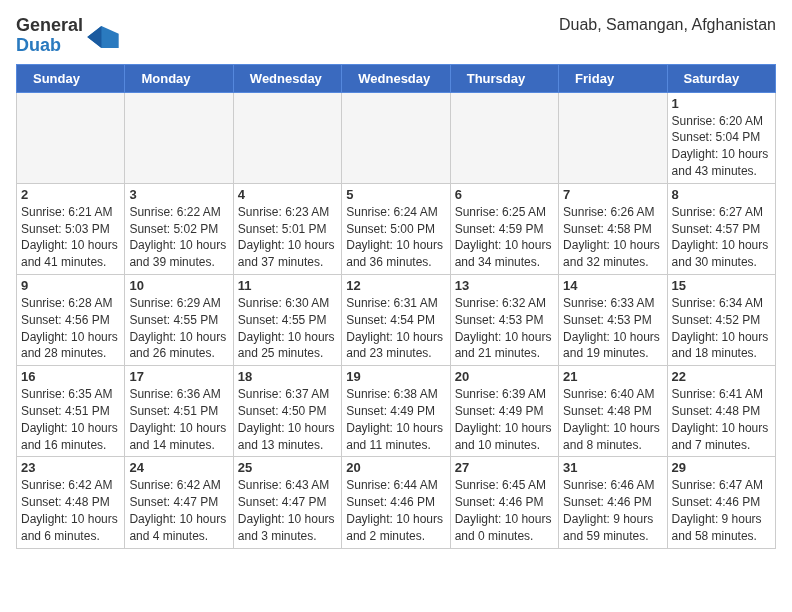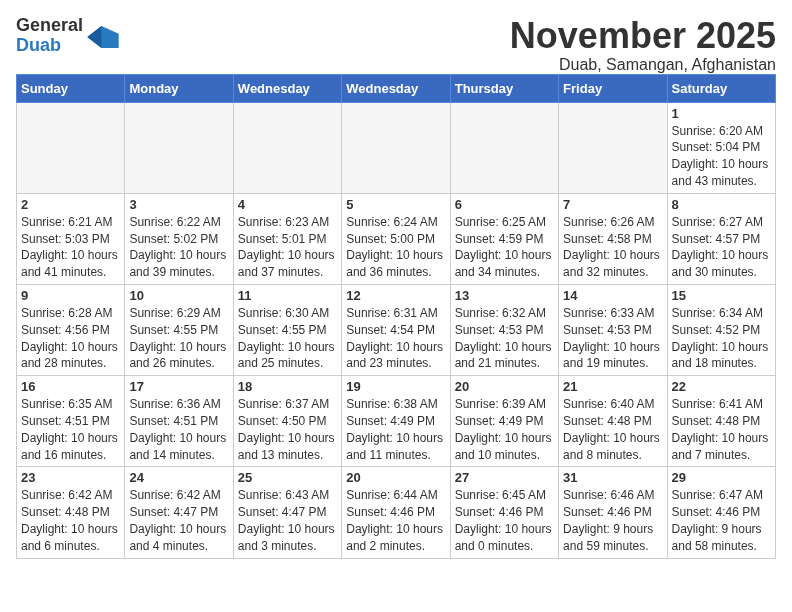--- a/index.html
+++ b/index.html
@@ -7,21 +7,21 @@
       font-family: Arial, sans-serif;
       background: #fff;
       width: 792px;
       min-height: 612px;
       padding: 16px;
     }
     .header-area {
       display: flex;
       justify-content: space-between;
       align-items: flex-start;
-      margin-bottom: 0;
+      margin-bottom: 8px;
     }
     .logo {
       display: flex;
       flex-direction: column;
       align-items: flex-start;
     }
     .logo-text {
       font-size: 18px;
       font-weight: normal;
       color: #333;
@@ -51,21 +51,21 @@
     .calendar-table {
       width: 100%;
       border-collapse: collapse;
       border: 1px solid #ccc;
     }
     .calendar-table th {
       background-color: #3a6abf;
       color: #fff;
       font-size: 13px;
       font-weight: bold;
-      padding: 6px 4px;
+      padding: 6px 16px;
       text-align: left;
       border: 1px solid #5588dd;
     }
     .calendar-table td {
       vertical-align: top;
       padding: 3px 4px;
       border: 1px solid #ccc;
       font-size: 10.5px;
       color: #333;
       width: calc(100% / 7);
@@ -94,21 +94,20 @@
   <div class="logo">
     <div style="display:flex; align-items:center; gap:4px;">
       <span class="logo-text"><span>General</span><br><span style="color:#2a7abf;">Duab</span></span>
       <svg class="logo-blue-shape" viewBox="0 0 40 28" xmlns="http://www.w3.org/2000/svg">
         <polygon points="0,14 18,0 40,10 40,28 18,28" fill="#2a7abf"></polygon>
         <polygon points="0,14 18,0 18,28" fill="#1a5a9f"></polygon>
       </svg>
     </div>
   </div>
   <div class="title-area">
-    <div class="month-title">November 2025</div>
     <div class="location-title">Duab, Samangan, Afghanistan</div>
   </div>
 </div>
 
 <table class="calendar-table">
   <thead>
     <tr>
     <th>Sunday</th>
         <th>Monday</th>
         <th>Wednesday</th>

